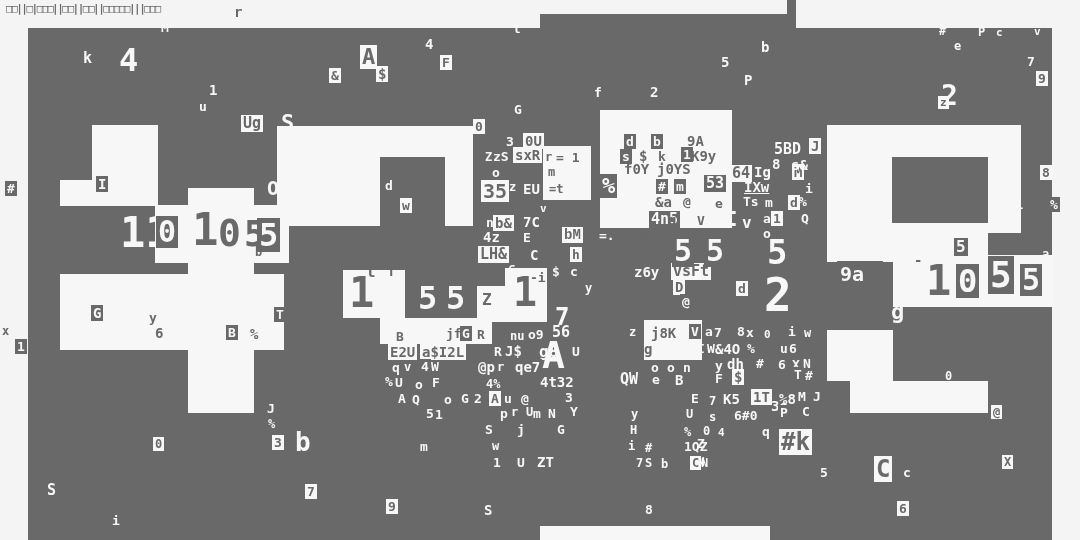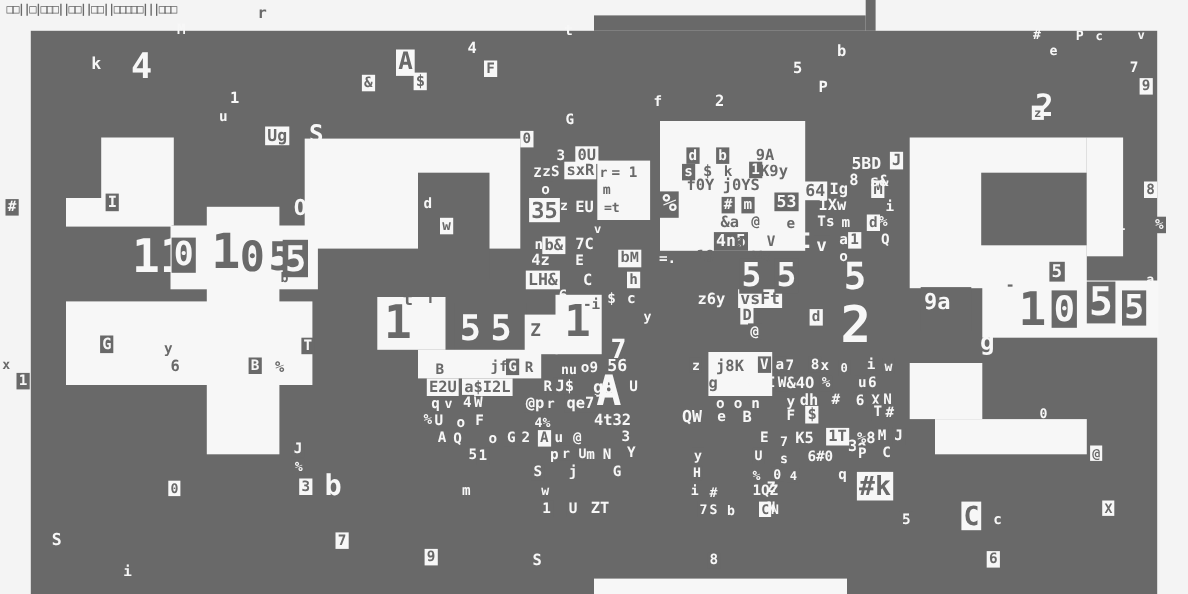--- a/index.html
+++ b/index.html
@@ -243,21 +243,21 @@
       <span class="glyph bL" style="left: 673px; top: 279px; font-size: 14px;">D</span>
       <span class="glyph bD" style="left: 680px; top: 294px; font-size: 13px;">@</span>
       <span class="glyph bL" style="left: 736px; top: 281px; font-size: 13px;">d</span>
       <span class="glyph bD" style="left: 672px; top: 235px; font-size: 30px;">5</span>
       <span class="glyph bD" style="left: 704px; top: 235px; font-size: 30px;">5</span>
       <span class="glyph cl" style="left: 767px; top: 235px; font-size: 34px;">5</span>
       <span class="glyph cl" style="left: 764px; top: 272px; font-size: 46px;">2</span>
       <span class="glyph bL" style="left: 730px; top: 165px; font-size: 15px;">64</span>
       <span class="glyph cl" style="left: 754px; top: 165px; font-size: 14px;">Ig</span>
       <span class="glyph bL" style="left: 792px; top: 164px; font-size: 14px;">M</span>
-      <span class="glyph cl" style="left: 744px; top: 180px; font-size: 14px;">IXw</span>
+      <span class="glyph cl" style="left: 744px; top: 180px; font-size: 14px; text-decoration: underline;">IXw</span>
       <span class="glyph cl" style="left: 805px; top: 182px; font-size: 13px;">i</span>
       <span class="glyph cl" style="left: 743px; top: 195px; font-size: 13px;">Ts</span>
       <span class="glyph cl" style="left: 765px; top: 196px; font-size: 13px;">m</span>
       <span class="glyph bL" style="left: 788px; top: 195px; font-size: 13px;">d</span>
       <span class="glyph cl" style="left: 799px; top: 195px; font-size: 13px;">%</span>
       <span class="glyph cl" style="left: 763px; top: 212px; font-size: 13px;">a</span>
       <span class="glyph bL" style="left: 771px; top: 211px; font-size: 13px;">1</span>
       <span class="glyph cl" style="left: 801px; top: 212px; font-size: 13px;">Q</span>
       <span class="glyph cl" style="left: 763px; top: 227px; font-size: 13px;">o</span>
       <span class="glyph cl" style="left: 774px; top: 142px; font-size: 15px;">5BD</span>

